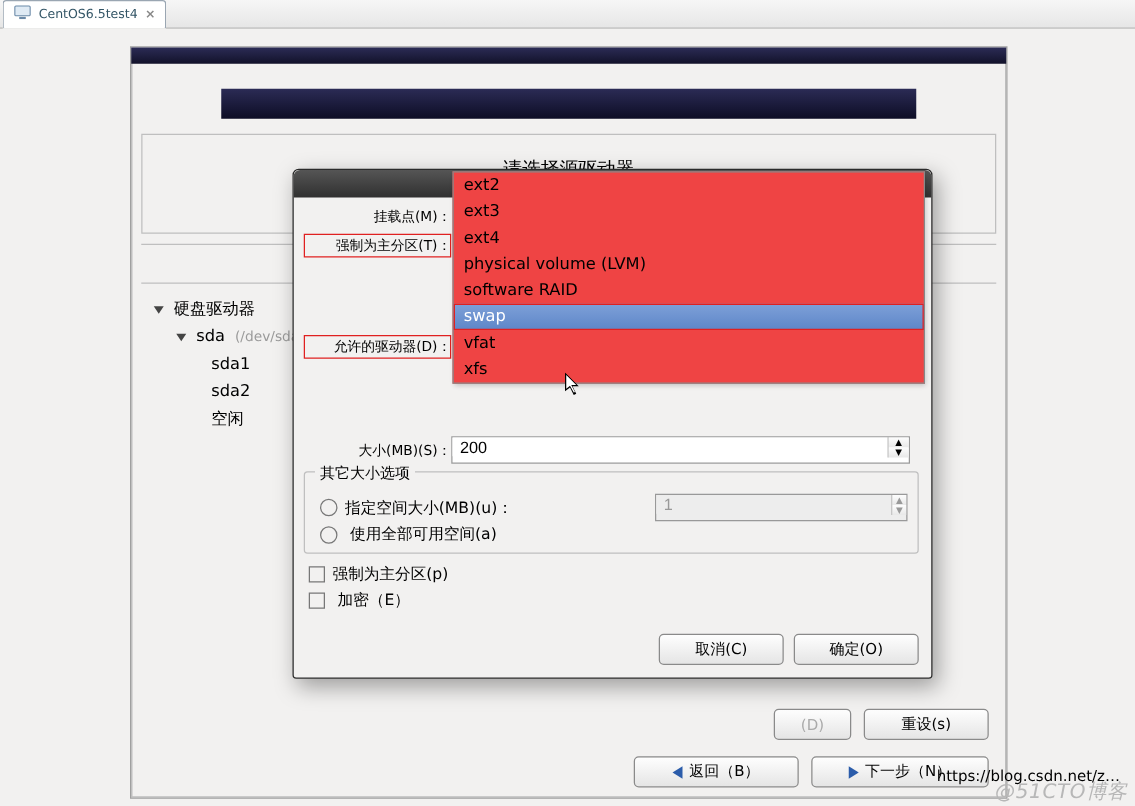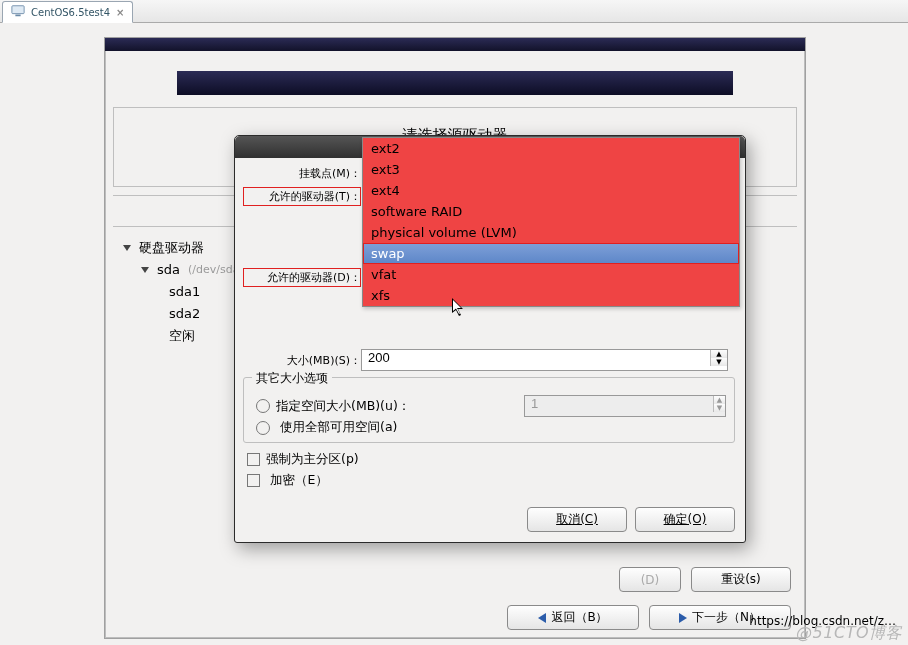--- a/index.html
+++ b/index.html
@@ -40,21 +40,21 @@
   .spin .sp-btns div{flex:1;display:flex;align-items:center;justify-content:center;font-size:7px;background:linear-gradient(#fdfdfd,#e8e8e8);}
   .group{border:1px solid #bfbfbf;border-radius:3px;margin:6px 0 6px 0;padding:4px 8px 6px;}
   .group .gtitle{position:relative;top:-12px;background:#f2f1f0;display:inline-block;padding:0 4px;font-size:12px;}
   .grow{display:flex;align-items:center;gap:6px;font-size:12.5px;margin:-4px 0 6px 4px;}
   .grow:last-child{margin-bottom:0;gap:10px;}
   .radio{width:12px;height:12px;border:1px solid #777;border-radius:50%;display:inline-flex;align-items:center;justify-content:center;}
   .radio.checked::after{content:"";width:6px;height:6px;background:#444;border-radius:50%;}
   .chk{width:11px;height:11px;border:1px solid #777;display:inline-block;}
   .spin.dis{background:#ededed;color:#999;width:200px;}
   .spin.dis input{background:#ededed;color:#999;}
-  .dlg-foot{display:flex;justify-content:flex-end;gap:8px;padding:6px 10px 10px;text-decoration:underline;}
+  .dlg-foot{display:flex;justify-content:flex-end;gap:8px;padding:6px 10px 10px;}
   .watermark{position:absolute;right:6px;bottom:2px;color:#b7b7b7;font-size:16px;letter-spacing:.5px;font-style:italic;}
   .wm2{position:absolute;right:12px;bottom:18px;color:#000000;font-size:12px;}
 </style>
 </head>
 <body>
 
 <div class="vm-tab-bar">
   <div class="vm-tab">
     <span>
       <svg viewBox="0 0 16 16">
@@ -116,35 +116,35 @@
           <span class="arrow-r"></span>
           <span>下一步（N）</span>
         </div>
     </div>
   </div>
 
   <div class="dropdown">
     <div class="opt">ext2</div>
     <div class="opt">ext3</div>
     <div class="opt">ext4</div>
+    <div class="opt">physical volume (LVM)</div>
     <div class="opt">software RAID</div>
-    <div class="opt">physical volume (LVM)</div>
     <div class="opt sel red-box">swap</div>
     <div class="opt">vfat</div>
     <div class="opt">xfs</div>
   </div>
 
   <div class="dialog">
     <div class="dlg-title"></div>
     <div class="dlg-body">
       <div class="frow">
         <div class="flabel">挂载点(M)：</div>
       </div>
       <div class="frow">
-        <div class="flabel red-box" style="padding:2px 0">允许的驱动器(T)：</div>
+        <div class="flabel red-box" style="padding:2px 0">强制为主分区(T)：</div>
       </div>
       <div style="height:54px"></div>
       <div class="frow">
         <div class="flabel red-box" style="padding:2px 0">允许的驱动器(D)：</div>
       </div>
       <div style="height:54px"></div>
       <div class="frow">
         <div class="flabel">大小(MB)(S)：</div>
         <div class="spin">
           <input value="200" style="">

